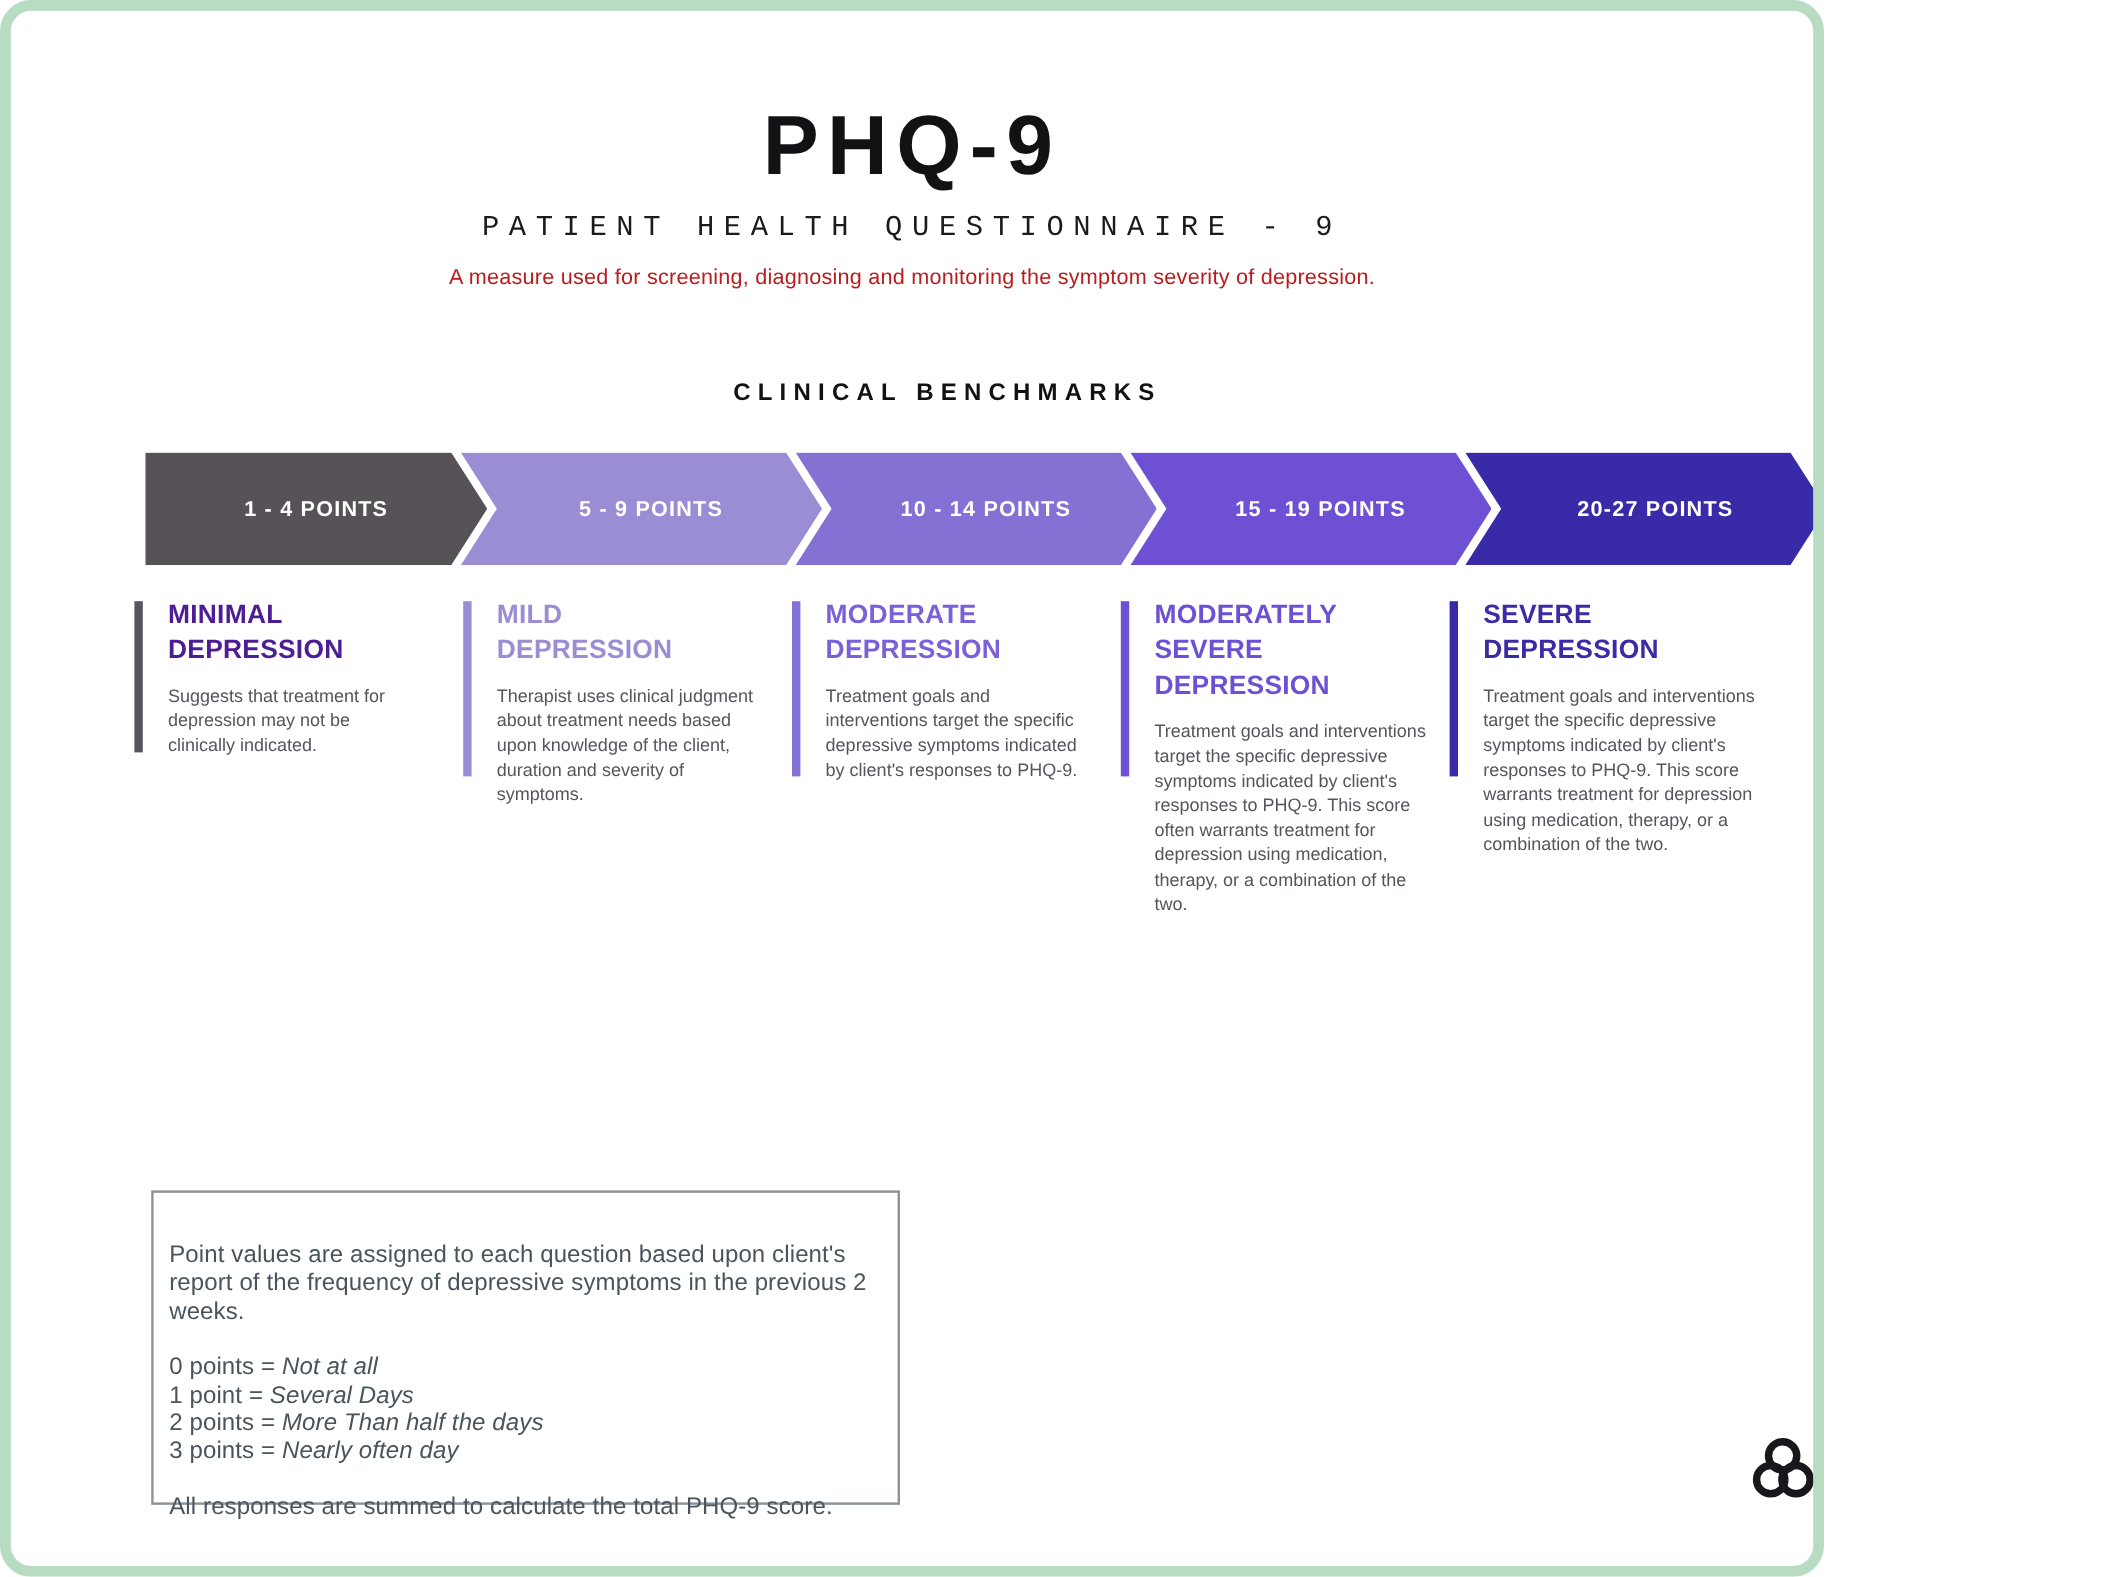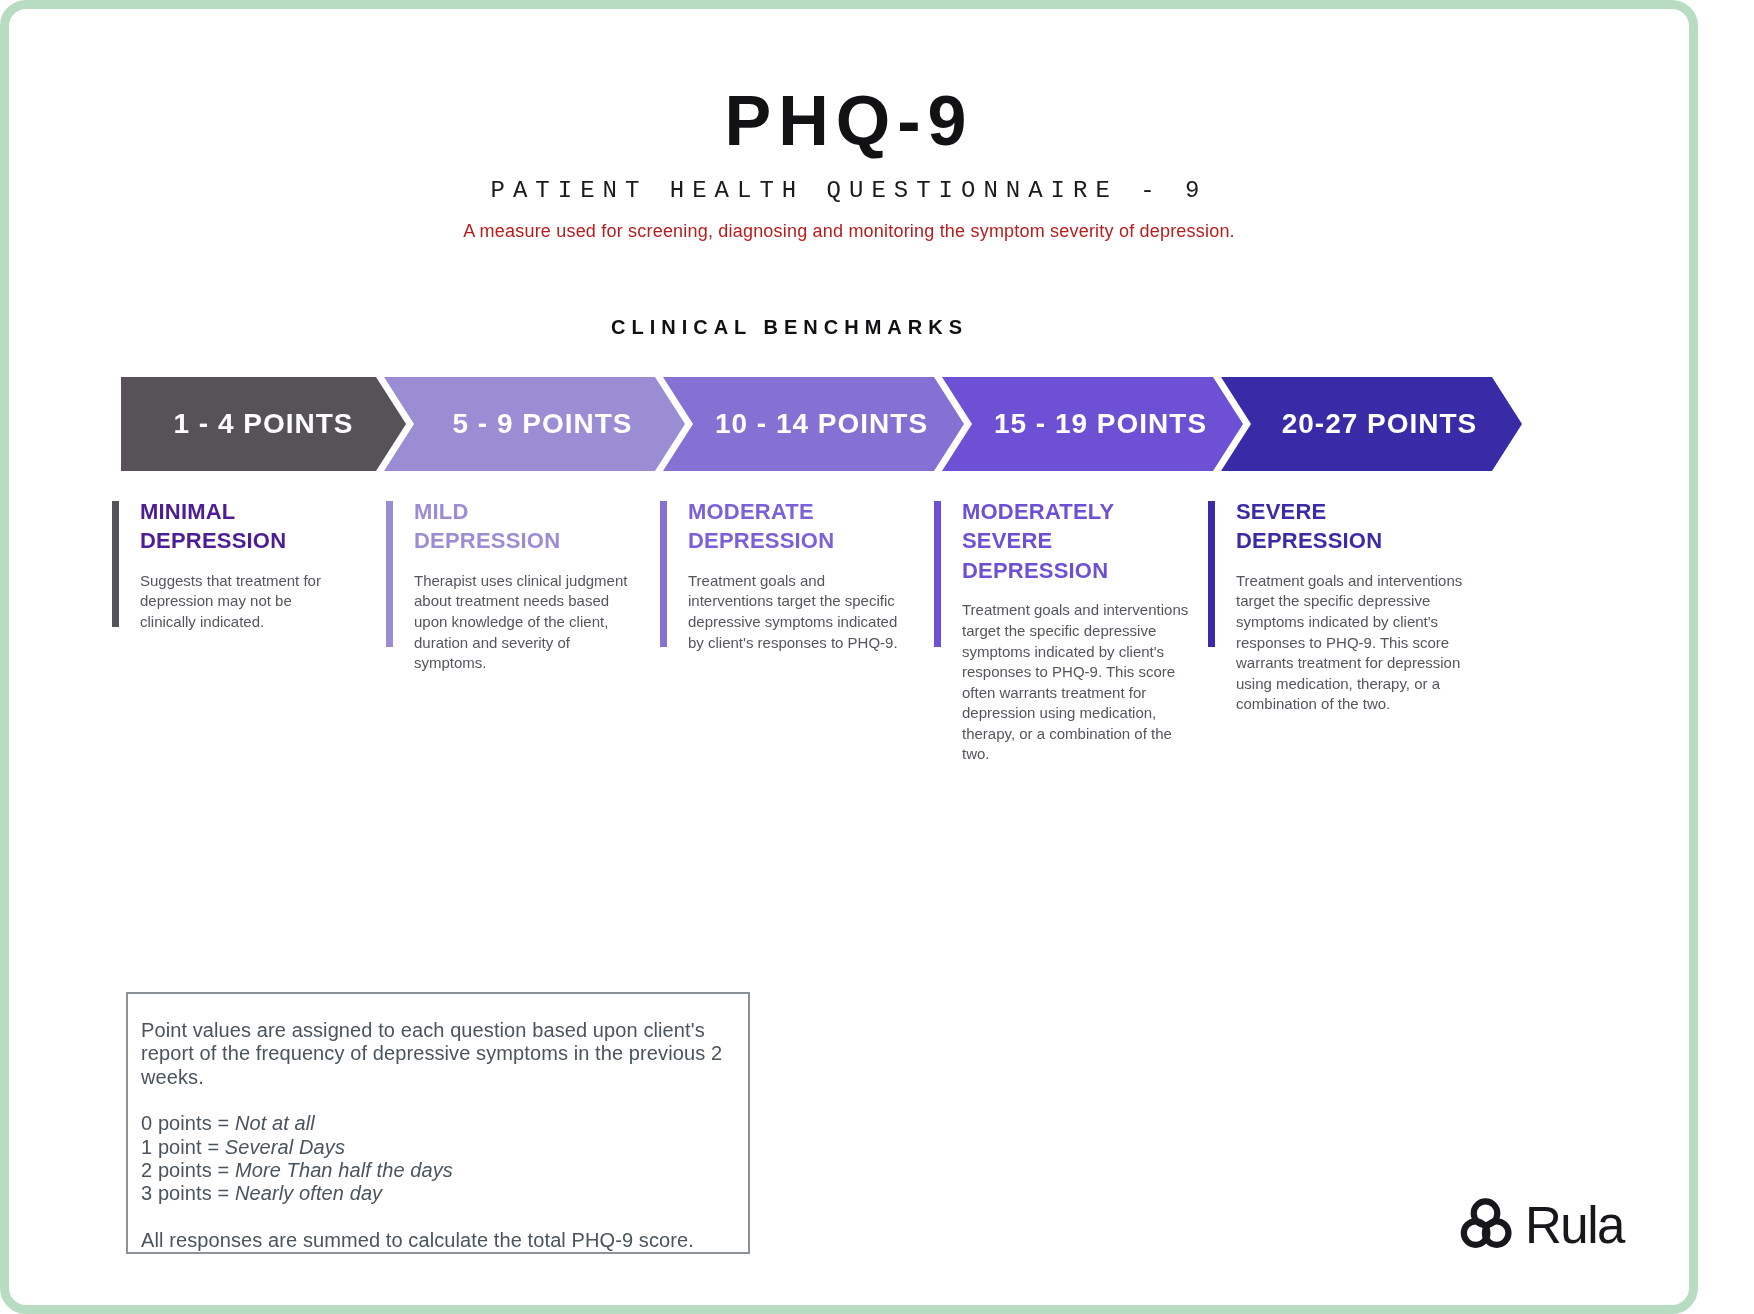--- a/index.html
+++ b/index.html
@@ -1,18 +1,18 @@
 <!DOCTYPE html>
 <html><head>
 <meta charset="utf-8">
 <style>
   html,body{margin:0;padding:0;background:#ffffff;}
   .canvas{
     position:relative;
-    width:1698px;height:1314px;
+    width:1520px;height:1314px;
     box-sizing:border-box;
     background:#ffffff;
     border:9px solid #b7dcc1;
     border-radius:26px;
     overflow:hidden;
     font-family:"Liberation Sans", sans-serif;
   }
   
   .header{position:absolute;top:72px;left:0;width:100%;text-align:center;}
   .title{font-size:70px;font-weight:800;letter-spacing:7px;color:#121214;}
@@ -21,21 +21,21 @@
   
   .bench-head{
     position:absolute;top:307px;left:112px;width:1337px;
     text-align:center;font-size:20px;font-weight:800;letter-spacing:6px;color:#111114;
   }
   
   .arrows{position:absolute;top:368px;left:112px;display:flex;}
   .arrow{
     width:285px;height:94px;flex:none;
     display:flex;align-items:center;justify-content:center;
-    color:#ffffff;font-size:28px;font-weight:bold;letter-spacing:1px;white-space:nowrap;
+    color:#ffffff;font-size:18px;font-weight:bold;letter-spacing:1px;white-space:nowrap;
     clip-path:polygon(0 0, calc(100% - 30px) 0, 100% 50%, calc(100% - 30px) 100%, 0 100%, 30px 50%);
   }
   .arrow.first{clip-path:polygon(0 0, calc(100% - 30px) 0, 100% 50%, calc(100% - 30px) 100%, 0 100%);}
   .arrow + .arrow{margin-left:-22px;padding-left:16px;}
   
   .cols{position:absolute;top:492px;left:103px;width:1370px;display:flex;}
   .col{flex:1 1 0;display:flex;min-width:0;}
   .col-bar{width:7px;height:146px;flex:none;}
   .col:nth-child(1) .col-bar{height:126px;}
   .col-content{margin-left:21px;padding-right:16px;}
@@ -43,21 +43,21 @@
   .col:nth-child(3) .col-content{padding-right:36px;}
   .col-head{font-size:22px;font-weight:bold;line-height:1.34;letter-spacing:0.2px;margin:-4px 0 15px 0;}
   .col-body{font-size:15px;line-height:1.37;color:#54565e;}
   
   .note-box{
     position:absolute;left:117px;top:983px;width:624px;height:262px;
     box-sizing:border-box;border:2px solid #8b9298;background:#ffffff;
     padding:25px 14px 0 13px;
     font-size:20px;line-height:1.17;color:#49545c;letter-spacing:0.1px;
   }
-  .note-intro{margin:0 0 23px 0;}
+  .note-intro{margin:16px 0 23px 0;}
   .scale-row{margin:0;}
   .scale-row em{font-style:italic;}
   .note-summary{margin:23px 0 0 0;}
   
   .brand{position:absolute;left:1448px;top:1184px;display:flex;align-items:center;}
   .brand-icon{width:62px;height:64px;flex:none;}
   .brand-name{font-size:51px;font-weight:500;color:#17171c;margin-left:6px;letter-spacing:-1.5px;}
 </style>
 </head>
 <body>

